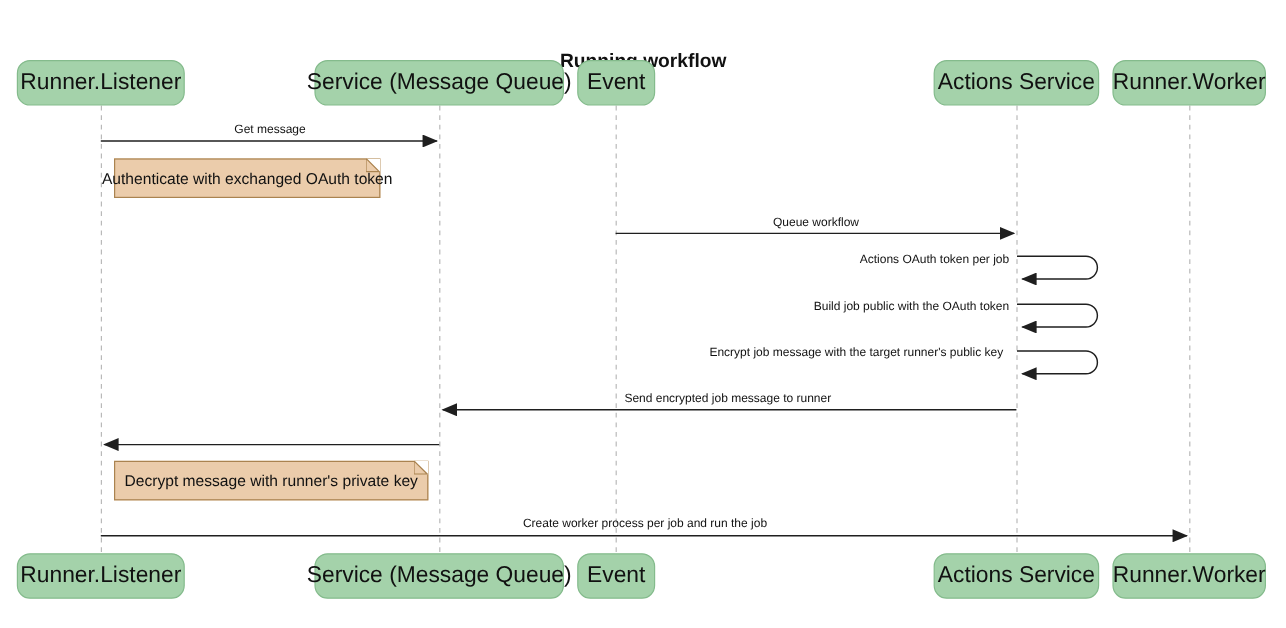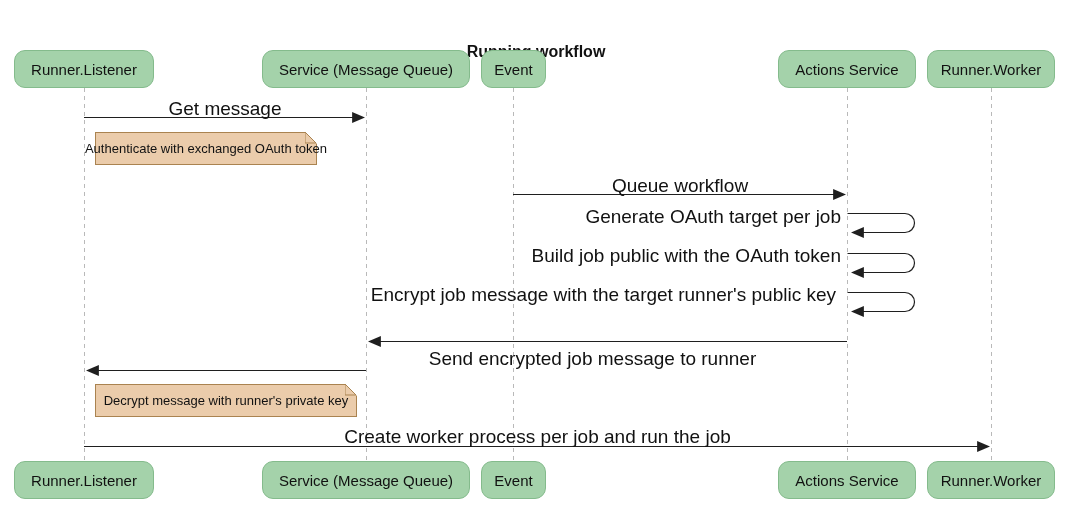--- a/index.html
+++ b/index.html
@@ -24,25 +24,25 @@
   .title{
     position:absolute;top:11px;left:0;width:100%;
     text-align:center;font-size:16px;font-weight:bold;margin-top:32px;
   }
   .participant{
     position:absolute;height:38px;
     background:var(--participant_fill);
     border:1px solid var(--participant_border);
     border-radius:11px;
     display:flex;align-items:center;justify-content:center;
-    font-size:15px;white-space:nowrap;
+    font-size:19px;white-space:nowrap;
     box-sizing:border-box;
   }
   .msg-label{
-    position:absolute;font-size:19px;line-height:15px;white-space:nowrap;
+    position:absolute;font-size:10px;line-height:15px;white-space:nowrap;
   }
   .center{text-align:center;}
   .right{text-align:right;}
   .note{
     position:absolute;height:33px;
     background:var(--note_fill);
     border:1px solid var(--note_border);
     display:flex;align-items:center;justify-content:center;
     font-size:13px;white-space:nowrap;
     box-sizing:border-box;
@@ -100,24 +100,24 @@
     </div>
   <div class="participant" style="left:778px;top:50px;width:138px;">
       <span>Actions Service</span>
     </div>
   <div class="participant" style="left:927px;top:50px;width:128px;">
       <span>Runner.Worker</span>
     </div>
 
   <div class="msg-label center" style="left:84px;width:282px;top:101px;">Get message</div>
   <div class="msg-label center" style="left:513px;width:334px;top:178px;">Queue workflow</div>
-  <div class="msg-label right" style="right:231px;top:209px;">Generate OAuth target per job</div>
+  <div class="msg-label right" style="right:231px;top:209px;">Actions OAuth token per job</div>
   <div class="msg-label right" style="right:231px;top:248px;">Build job public with the OAuth token</div>
   <div class="msg-label right" style="right:236px;top:287px;">Encrypt job message with the target runner's public key</div>
-  <div class="msg-label center" style="left:352px;width:481px;top:325px;margin-top:26px;">Send encrypted job message to runner</div>
+  <div class="msg-label center" style="left:366px;width:481px;top:325px;">Send encrypted job message to runner</div>
   <div class="msg-label center" style="left:84px;width:907px;top:429px;">Create worker process per job and run the job</div>
 
   <div class="note" style="left:95px;top:132px;width:222px;">
     <span>Authenticate with exchanged OAuth token</span>
     <svg class="fold" width="12" height="12" viewBox="0 0 12 12">
       <path class="fold-cut" d="M0 0 H12 V12 Z"></path>
       <path class="fold-flap" d="M0 0 L11 11 L0 11 Z"></path>
     </svg>
   </div>
   <div class="note" style="left:95px;top:384px;width:262px;">

